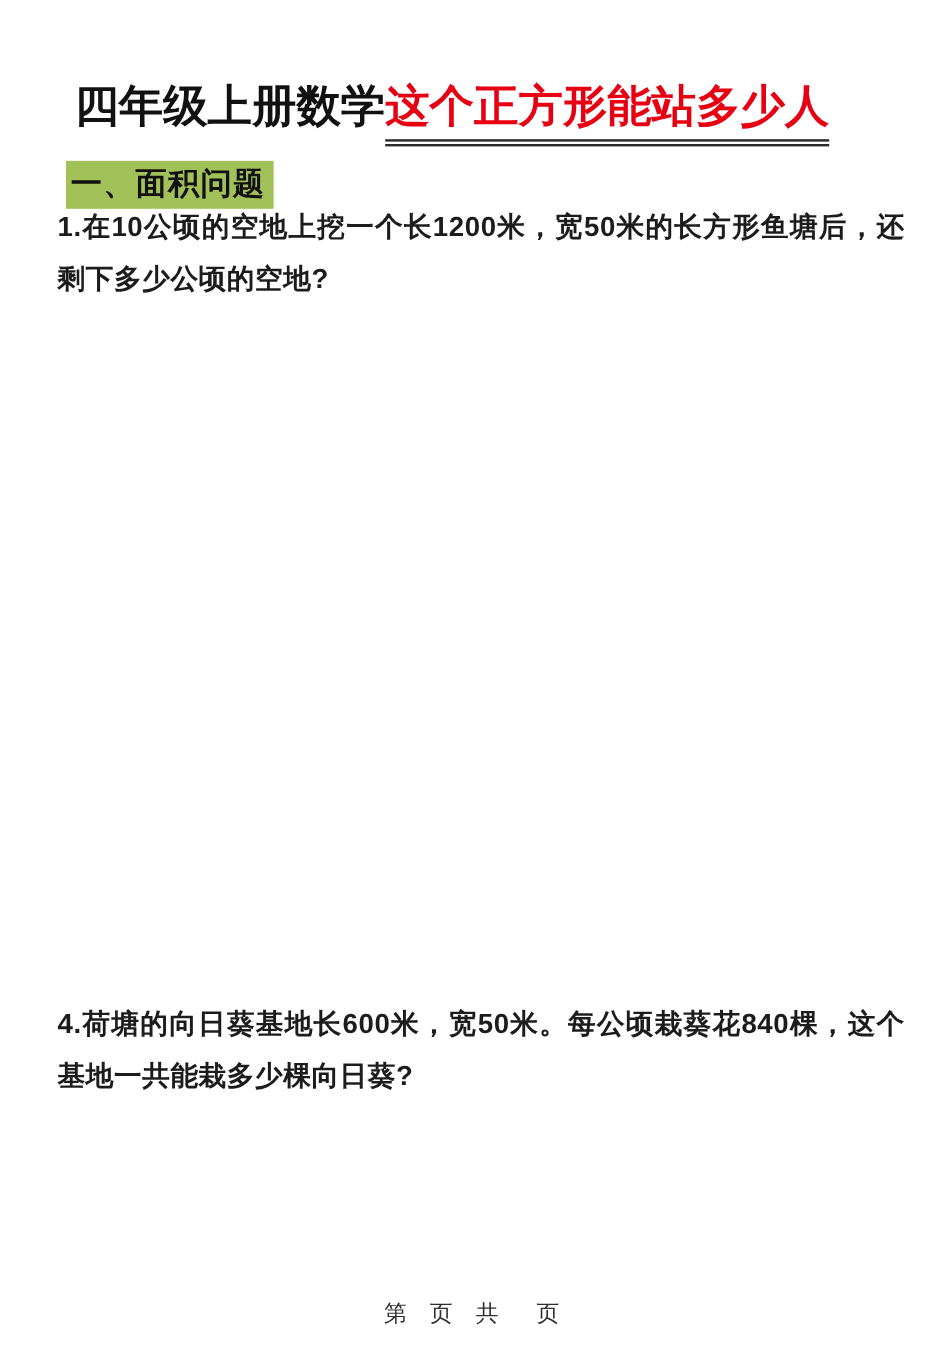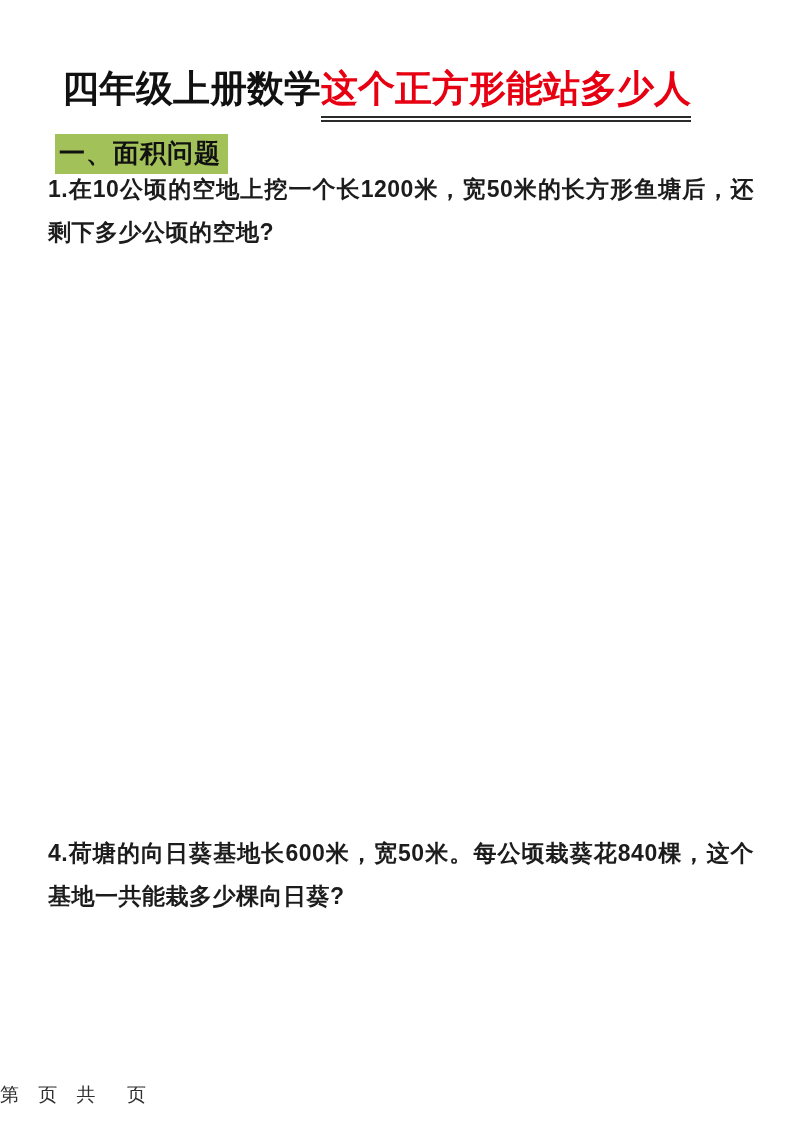--- a/index.html
+++ b/index.html
@@ -58,20 +58,21 @@
   }
   .q1 { top: 168px; }
   .q2 { top: 353px; }
   .q3 { top: 578px; }
   .q4 { top: 832px; }
   .footer {
     position: absolute;
     top: 1082px;
     left: 0;
     width: 793px;
+    text-align: center;
     font-size: 19px;
     font-weight: 500;
     color: #2f2f2f;
     letter-spacing: 7px;
     white-space: pre;
   }
 </style>
 </head>
 <body>
 

